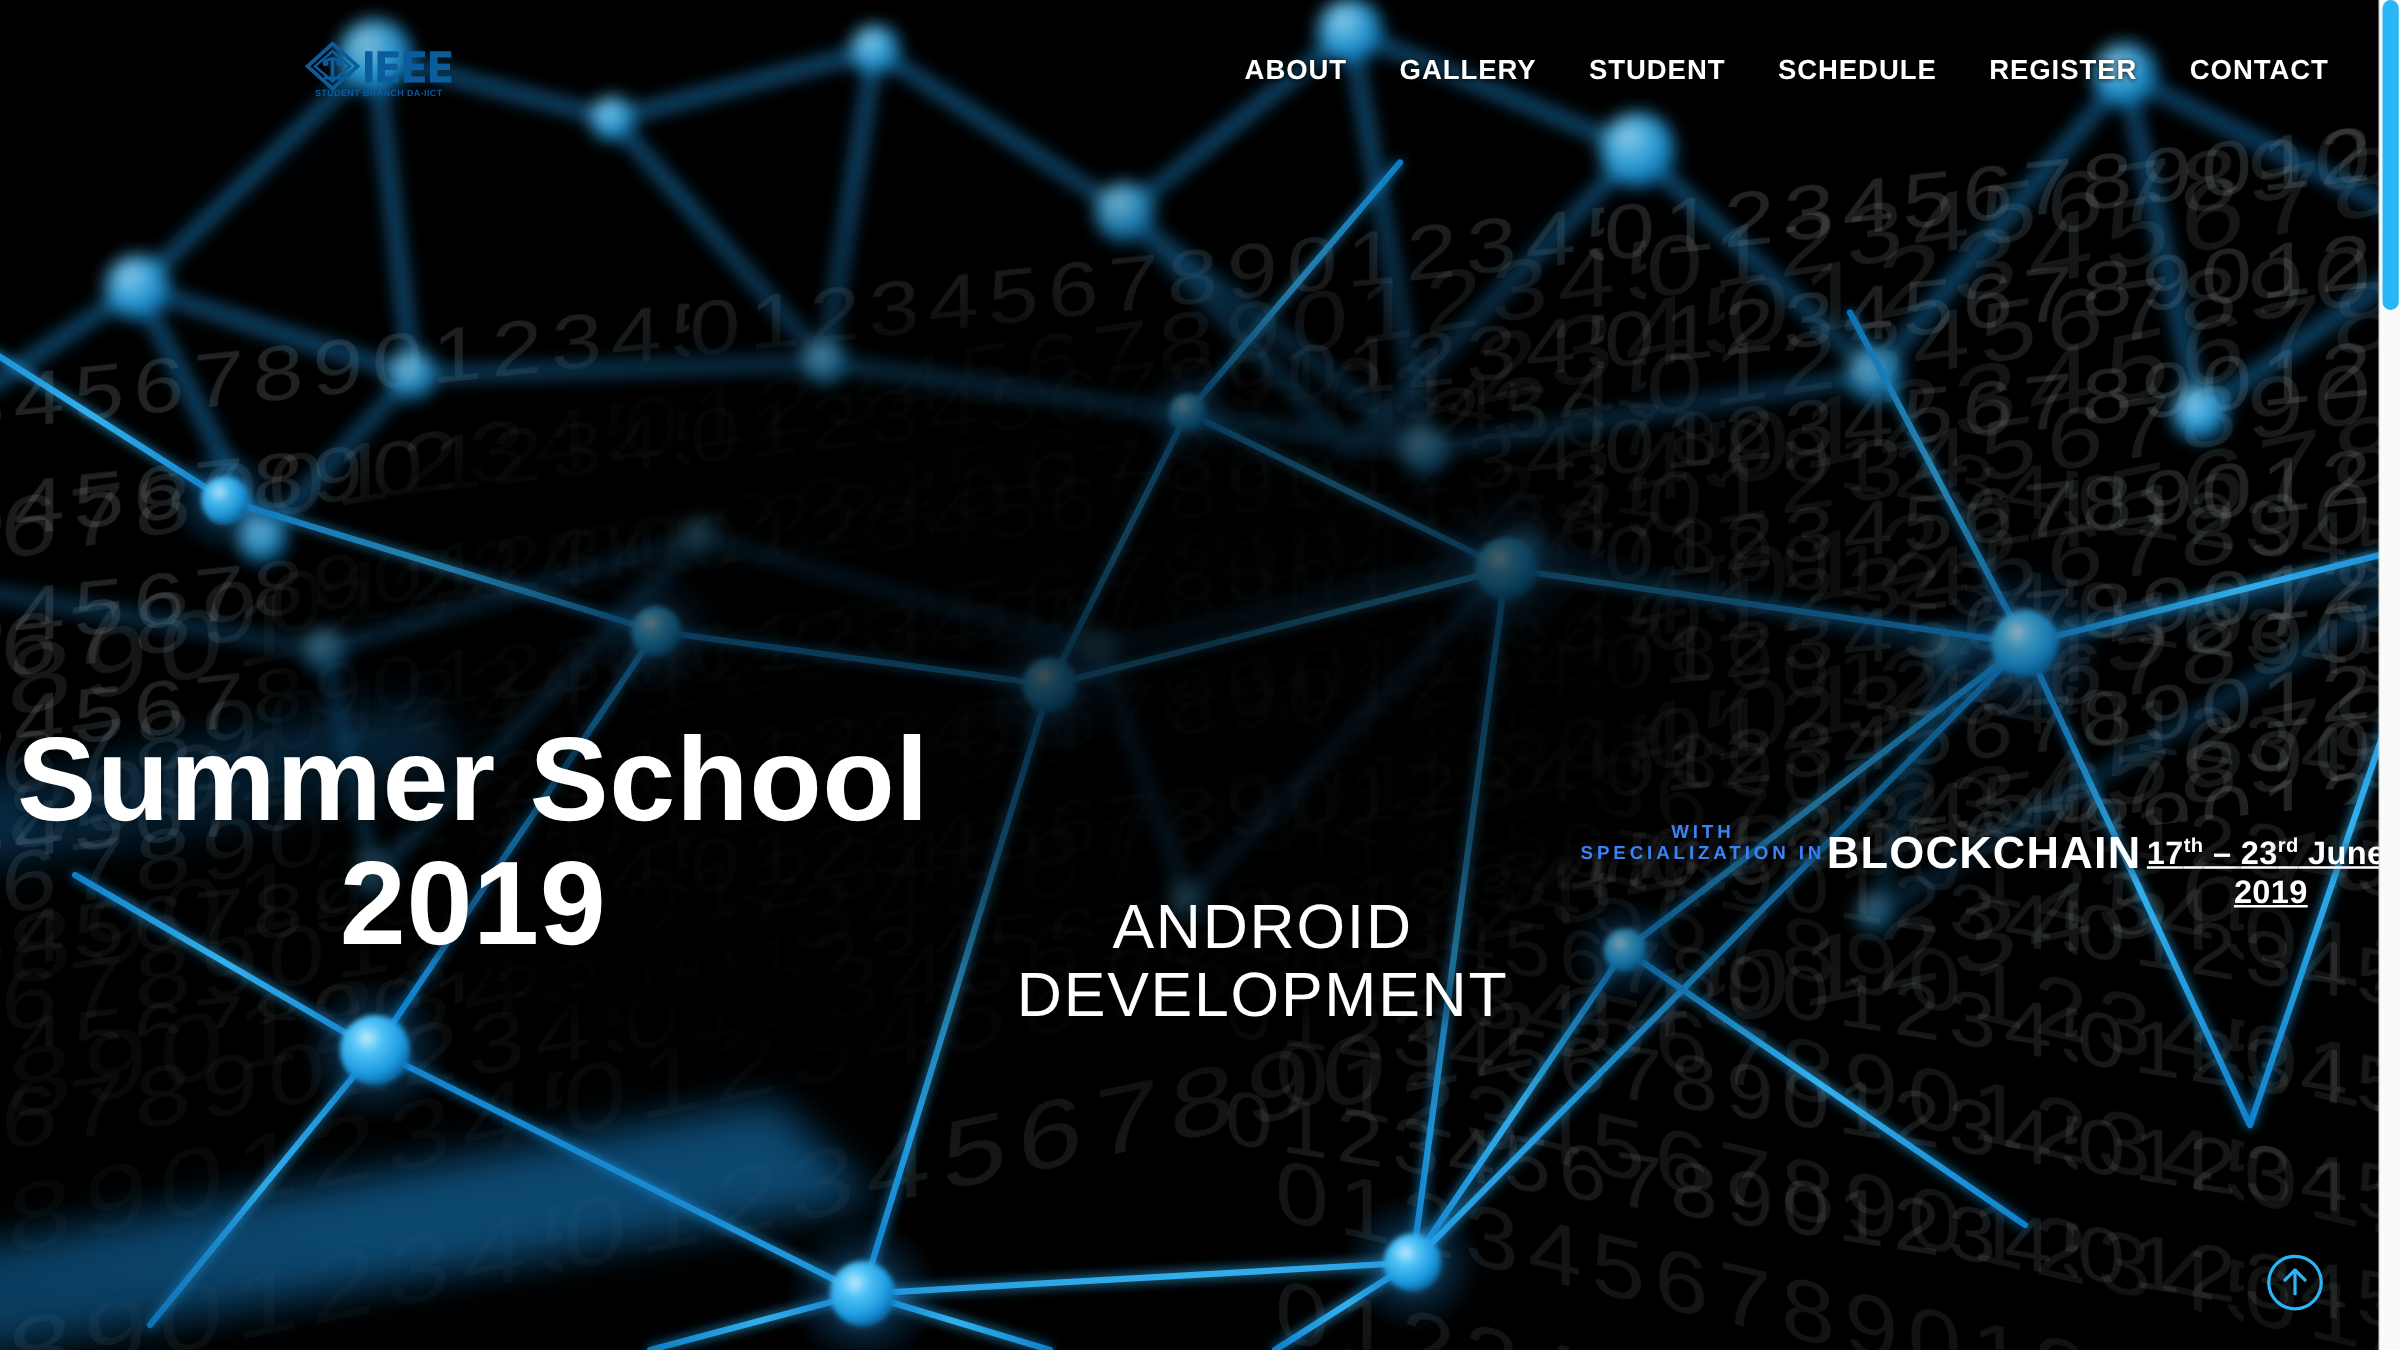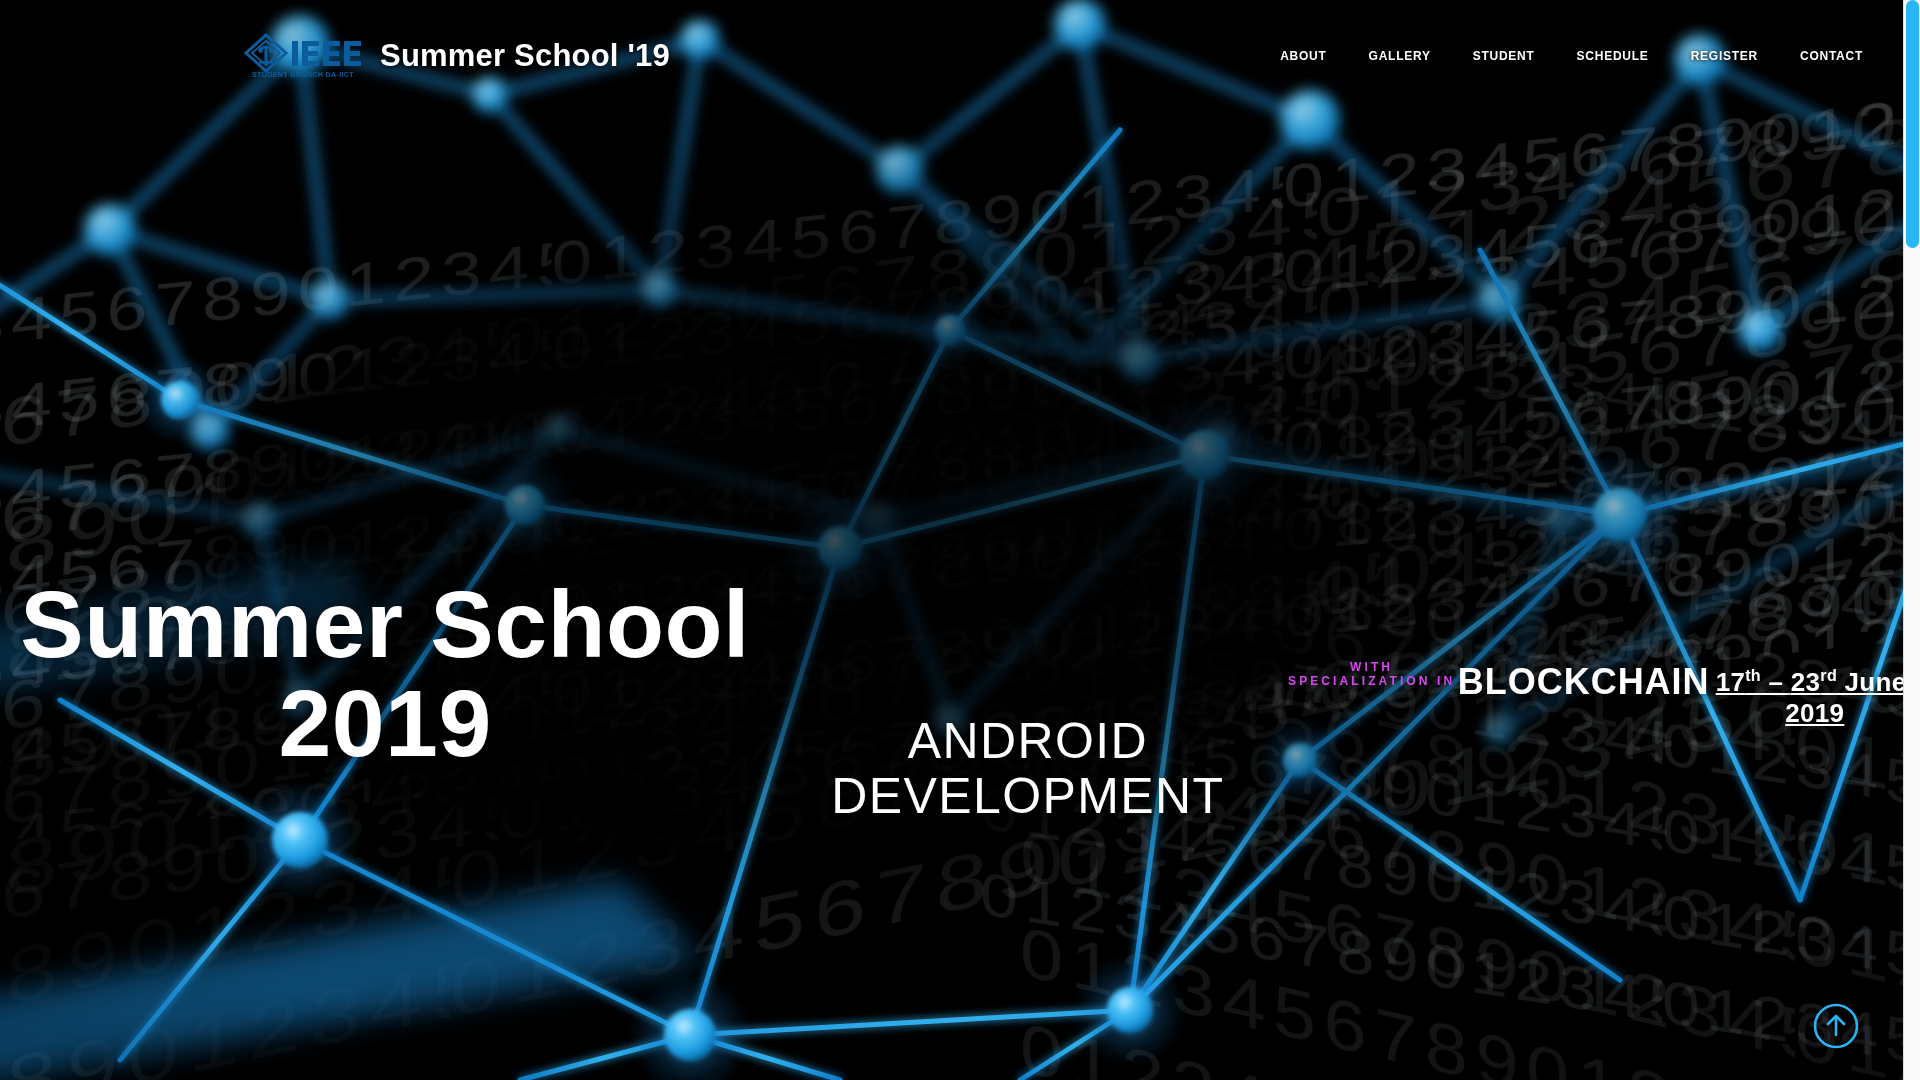--- a/index.html
+++ b/index.html
@@ -68,21 +68,21 @@
     margin-left:auto;
     display:flex;
     align-items:center;
     gap:0;
     list-style:none;
   }
   .nav-links li { display:block; }
   .nav-links a {
     display:block;
     color:#ffffff;
-    font-size:12px;
+    font-size:22px;
     font-weight:600;
     letter-spacing:.75px;
     text-decoration:none;
     padding:10px 21px;
     white-space:nowrap;
     text-shadow:0 1px 4px rgba(0,0,0,.9);
   }
 
   
   .hero-content {
@@ -110,22 +110,22 @@
   .hero-course {
     margin-top:190px;
     color:#ffffff;
     font-size:50px;
     font-weight:400;
     letter-spacing:1.4px;
     line-height:1.1;
     text-shadow:0 2px 14px rgba(0,0,0,.8);
   }
   .hero-with {
-    color:#d946ef;
-    font-size:12px;
+    color:#3b82f6;
+    font-size:15px;
     font-weight:600;
     letter-spacing:3.1px;
     text-shadow:0 1px 8px rgba(0,0,0,.85);
   }
   .hero-spec {
     margin-top:15px;
     color:#ffffff;
     font-size:36px;
     font-weight:600;
     letter-spacing:1px;
@@ -377,21 +377,20 @@
             <rect x="15" y="28" width="14" height="2.6" rx="1"></rect>
 
             <rect x="48" y="8" width="6" height="25"></rect>
             <path d="M58 8 h17 v5 h-11 v5 h10 v5 h-10 v5 h11 v5 h-17 z"></path>
             <path d="M79 8 h17 v5 h-11 v5 h10 v5 h-10 v5 h11 v5 h-17 z"></path>
             <path d="M100 8 h17 v5 h-11 v5 h10 v5 h-10 v5 h11 v5 h-17 z"></path>
           </g>
           <text x="59" y="44" text-anchor="middle" font-family="'Liberation Sans',sans-serif" font-size="7.2" font-weight="700" letter-spacing=".3" fill="#0b5c9c">STUDENT BRANCH DA-IICT</text>
         </svg>
       </span>
-      <span class="brand-title">Summer School '19</span>
     </a>
 
     <ul class="nav-links">
       <li>
         <a href="#">ABOUT</a>
       </li>
       <li>
         <a href="#">GALLERY</a>
       </li>
       <li>

